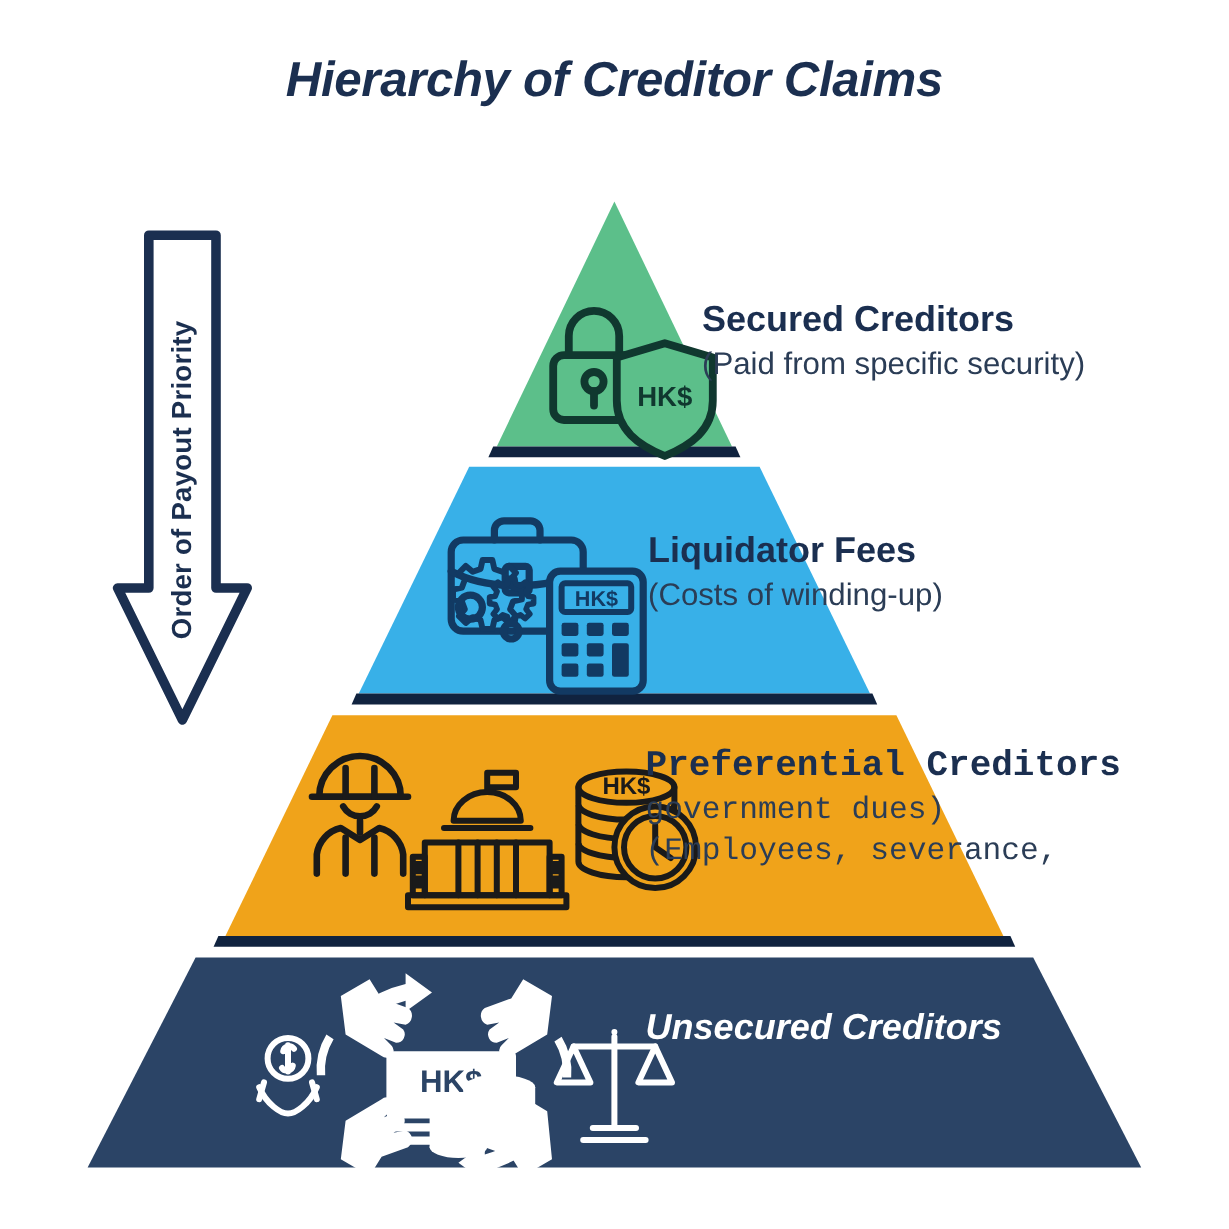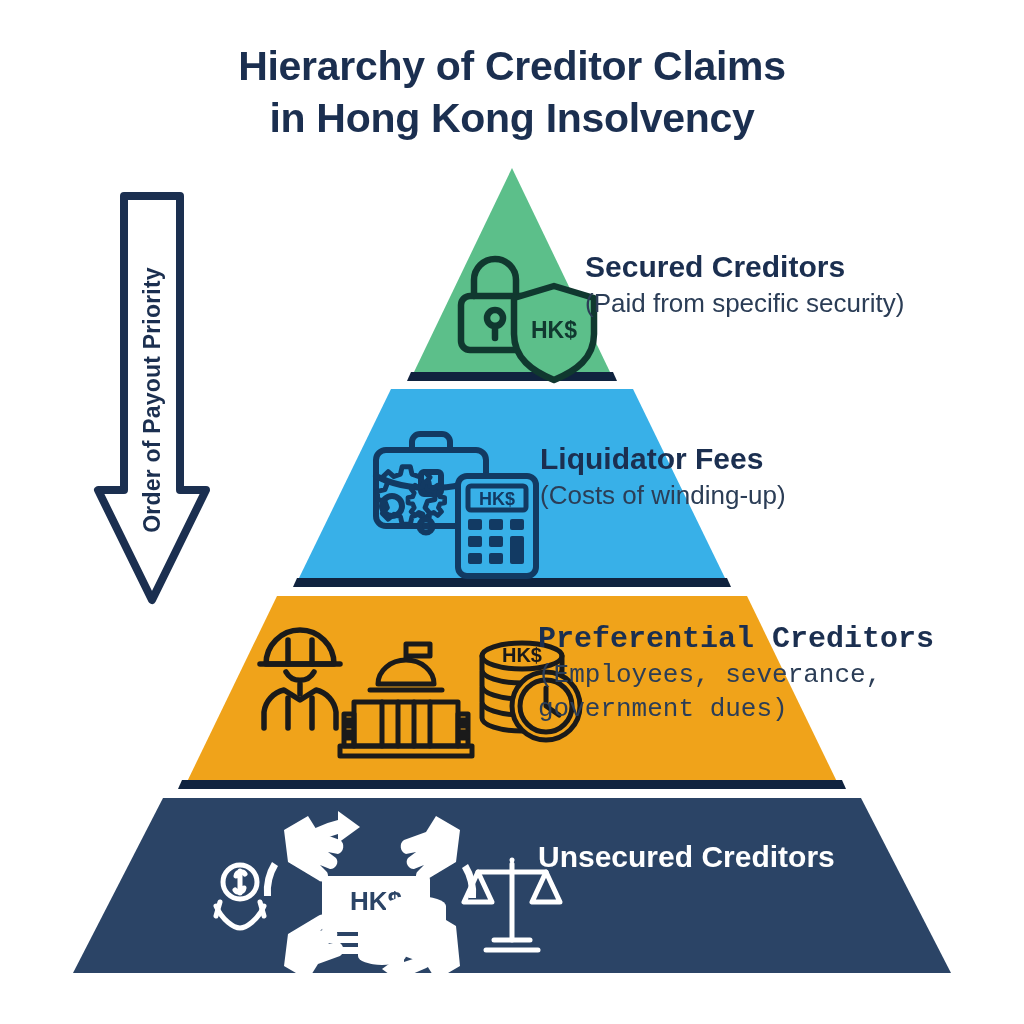--- a/index.html
+++ b/index.html
@@ -24,20 +24,21 @@
   }
 
   
   .title-block {
     position: absolute;
     left: 0;
     top: 40px;
     width: 1024px;
     text-align: center;
     pointer-events: none;
+    font-style: italic;
   }
   .title-line {
     font-size: 41px;
     font-weight: bold;
     color: #1b2f50;
     letter-spacing: -0.3px;
     line-height: 52px;
   }
 
   
@@ -77,21 +78,21 @@
     font-size: 26px;
     color: #2b3d56;
     line-height: 34px;
   }
   .tier-text.on-dark .tier-title { color: #ffffff; }
   .tier-text.on-dark .tier-sub { color: #eef2f7; }
 
   .t1 { left: 585px; top: 248px; }
   .t2 { left: 540px; top: 440px; }
   .t3 { left: 538px; top: 620px; font-family: Liberation Mono, monospace; }
-  .t4 { left: 538px; top: 838px; }
+  .t4 { left: 538px; top: 838px; font-style: italic; }
 
   svg { display: block; }
 </style>
 </head>
 <body>
 
 <div id="canvas">
 
   <svg width="1024" height="1024" viewBox="0 0 1024 1024" style="position:absolute;left:0;top:0;">
 
@@ -240,21 +241,20 @@
         <path d="M262,66 l-14,30 h28 Z"></path>
         <path d="M330,66 l-14,30 h28 Z"></path>
         <path d="M278,134 h36"></path>
         <path d="M270,144 h52"></path>
       </g>
     </g>
   </svg>
 
   <div class="title-block">
     <div class="title-line">Hierarchy of Creditor Claims</div>
-    <div class="title-line">in Hong Kong Insolvency</div>
   </div>
 
   <div class="arrow-wrap">
     <svg width="120" height="420" viewBox="0 0 120 420">
       <polygon points="32,6 88,6 88,300 114,300 60,410 6,300 32,300" fill="#ffffff" stroke="#1b2f50" stroke-width="8" stroke-linejoin="round"></polygon>
     </svg>
     <div class="arrow-label">Order of Payout Priority</div>
   </div>
 
   <div class="tier-text t2">
@@ -262,21 +262,21 @@
     <div class="tier-sub">(Costs of winding-up)</div>
   </div>
 
   <div class="tier-text t1">
     <div class="tier-title">Secured Creditors</div>
     <div class="tier-sub">(Paid from specific security)</div>
   </div>
 
   <div class="tier-text t3">
     <div class="tier-title">Preferential Creditors</div>
+    <div class="tier-sub">government dues)</div>
     <div class="tier-sub">(Employees, severance,</div>
-    <div class="tier-sub">government dues)</div>
   </div>
 
   <div class="tier-text t4 on-dark">
     <div class="tier-title">Unsecured Creditors</div>
   </div>
 
 </div>
 
 </body></html>

